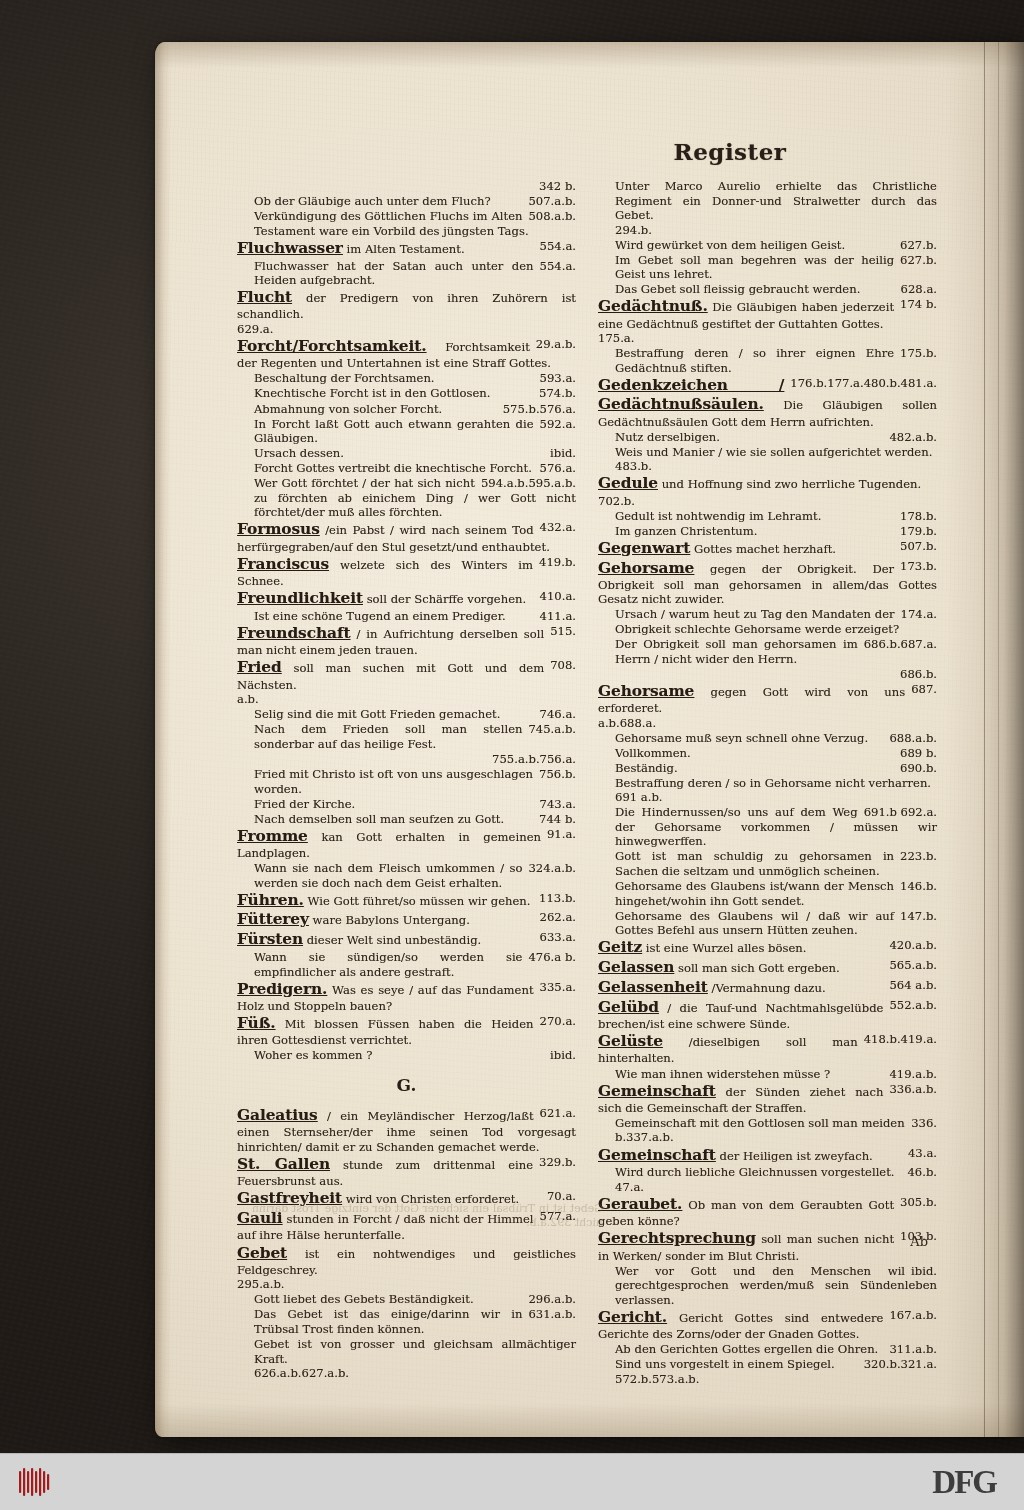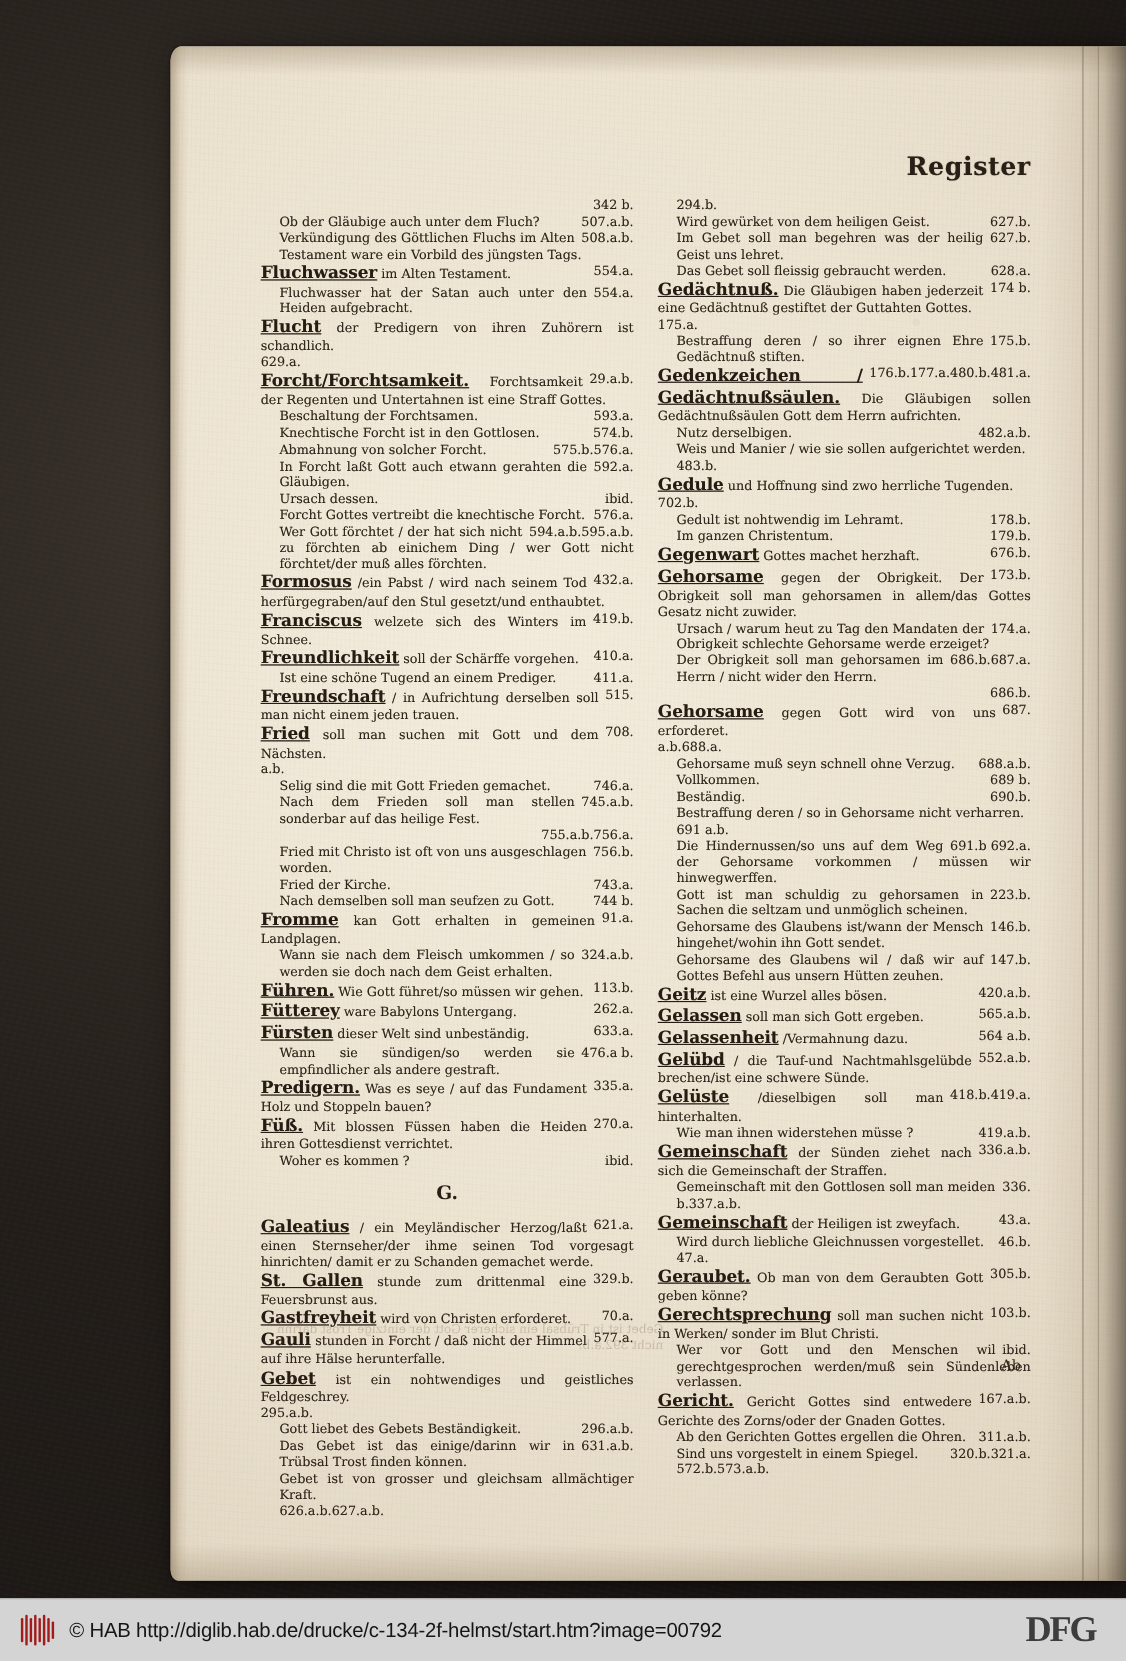--- a/index.html
+++ b/index.html
@@ -96,21 +96,21 @@
   
   .text-block {
     position: absolute;
     left: 82px;
     top: 96px;
     width: 700px;
     color: #2b211a;
   }
 
   .running-head {
-    text-align: right;
+    text-align: center;
     font-size: 23px;
     font-weight: bold;
     letter-spacing: .5px;
     margin: 0 0 14px 286px;
     color: #2a1f17;
     text-shadow: 0 0 1px rgba(60,45,30,.45);
   }
 
   .columns {
     display: flex;
@@ -291,33 +291,33 @@
           <div class="entry head"><span class="ref">621.a.</span><span class="hw">Galeatius</span> <span>/ ein Meyländischer Herzog/laßt einen Sternseher/der ihme seinen Tod vorgesagt hinrichten/ damit er zu Schanden gemachet werde.</span></div>
           <div class="entry head"><span class="ref">329.b.</span><span class="hw">St. Gallen</span> <span>stunde zum drittenmal eine Feuersbrunst aus.</span></div>
           <div class="entry head"><span class="ref">70.a.</span><span class="hw">Gastfreyheit</span> <span>wird von Christen erforderet.</span></div>
           <div class="entry head"><span class="ref">577.a.</span><span class="hw">Gauli</span> <span>stunden in Forcht / daß nicht der Himmel auf ihre Hälse herunterfalle.</span></div>
           <div class="entry head"><span class="hw">Gebet</span> <span>ist ein nohtwendiges und geistliches Feldgeschrey.</span><span class="ref-line">295.a.b.</span></div>
           <div class="entry sub"><span class="ref">296.a.b.</span><span>Gott liebet des Gebets Beständigkeit.</span></div>
           <div class="entry sub"><span class="ref">631.a.b.</span><span>Das Gebet ist das einige/darinn wir in Trübsal Trost finden können.</span></div>
           <div class="entry sub"><span>Gebet ist von grosser und gleichsam allmächtiger Kraft.</span><span class="ref-line">626.a.b.627.a.b.</span></div>
         </div>
       <div class="col" id="col-right">
-          <div class="entry sub"><span class="ref-line">294.b.</span></div>
+          <div class="entry sub"><span>Unter Marco Aurelio erhielte das Christliche Regiment ein Donner-und Stralwetter durch das Gebet.</span><span class="ref-line">294.b.</span></div>
           <div class="entry sub"><span class="ref">627.b.</span><span>Wird gewürket von dem heiligen Geist.</span></div>
           <div class="entry sub"><span class="ref">627.b.</span><span>Im Gebet soll man begehren was der heilig Geist uns lehret.</span></div>
           <div class="entry sub"><span class="ref">628.a.</span><span>Das Gebet soll fleissig gebraucht werden.</span></div>
           <div class="entry head"><span class="ref">174 b.</span><span class="hw">Gedächtnuß.</span> <span>Die Gläubigen haben jederzeit eine Gedächtnuß gestiftet der Guttahten Gottes.</span><span class="ref-line">175.a.</span></div>
           <div class="entry sub"><span class="ref">175.b.</span><span>Bestraffung deren / so ihrer eignen Ehre Gedächtnuß stiften.</span></div>
           <div class="entry head"><span class="ref">176.b.177.a.480.b.481.a.</span><span class="hw">Gedenkzeichen / Gedächtnußsäulen.</span> <span>Die Gläubigen sollen Gedächtnußsäulen Gott dem Herrn aufrichten.</span></div>
           <div class="entry sub"><span class="ref">482.a.b.</span><span>Nutz derselbigen.</span></div>
           <div class="entry sub"><span>Weis und Manier / wie sie sollen aufgerichtet werden.</span><span class="ref-line">483.b.</span></div>
           <div class="entry head"><span class="hw">Gedule</span> <span>und Hoffnung sind zwo herrliche Tugenden.</span><span class="ref-line">702.b.</span></div>
           <div class="entry sub"><span class="ref">178.b.</span><span>Gedult ist nohtwendig im Lehramt.</span></div>
           <div class="entry sub"><span class="ref">179.b.</span><span>Im ganzen Christentum.</span></div>
-          <div class="entry head"><span class="ref">676.b.</span><span class="hw">Gegenwart</span> <span>Gottes machet herzhaft.</span></div>
+          <div class="entry head"><span class="ref">507.b.</span><span class="hw">Gegenwart</span> <span>Gottes machet herzhaft.</span></div>
           <div class="entry head"><span class="ref">173.b.</span><span class="hw">Gehorsame</span> <span>gegen der Obrigkeit. Der Obrigkeit soll man gehorsamen in allem/das Gottes Gesatz nicht zuwider.</span></div>
           <div class="entry sub"><span class="ref">174.a.</span><span>Ursach / warum heut zu Tag den Mandaten der Obrigkeit schlechte Gehorsame werde erzeiget?</span></div>
           <div class="entry sub"><span class="ref">686.b.687.a.</span><span>Der Obrigkeit soll man gehorsamen im Herrn / nicht wider den Herrn.</span></div>
           <div class="entry sub"><span class="ref">686.b.</span></div>
           <div class="entry head"><span class="ref">687.</span><span class="hw">Gehorsame</span> <span>gegen Gott wird von uns erforderet.</span><span class="ref-line">a.b.688.a.</span></div>
           <div class="entry sub"><span class="ref">688.a.b.</span><span>Gehorsame muß seyn schnell ohne Verzug.</span></div>
           <div class="entry sub"><span class="ref">689 b.</span><span>Vollkommen.</span></div>
           <div class="entry sub"><span class="ref">690.b.</span><span>Beständig.</span></div>
           <div class="entry sub"><span>Bestraffung deren / so in Gehorsame nicht verharren.</span><span class="ref-line">691 a.b.</span></div>
           <div class="entry sub"><span class="ref">691.b 692.a.</span><span>Die Hindernussen/so uns auf dem Weg der Gehorsame vorkommen / müssen wir hinwegwerffen.</span></div>
@@ -355,15 +355,14 @@
       <rect x="2" y="4" width="2.2" height="22" rx="1"></rect>
       <rect x="6" y="1" width="2.2" height="28" rx="1"></rect>
       <rect x="10" y="4" width="2.2" height="22" rx="1"></rect>
       <rect x="14" y="1" width="2.2" height="28" rx="1"></rect>
       <rect x="18" y="4" width="2.2" height="22" rx="1"></rect>
       <rect x="22" y="1" width="2.2" height="28" rx="1"></rect>
       <rect x="26" y="4" width="2.2" height="22" rx="1"></rect>
       <rect x="30" y="7" width="2.2" height="16" rx="1"></rect>
     </g>
   </svg>
-  <div class="footer-text">© HAB http://diglib.hab.de/drucke/c-134-2f-helmst/start.htm?image=00792</div>
   <div class="dfg-logo">DFG</div>
 </div>
 
 </body></html>

